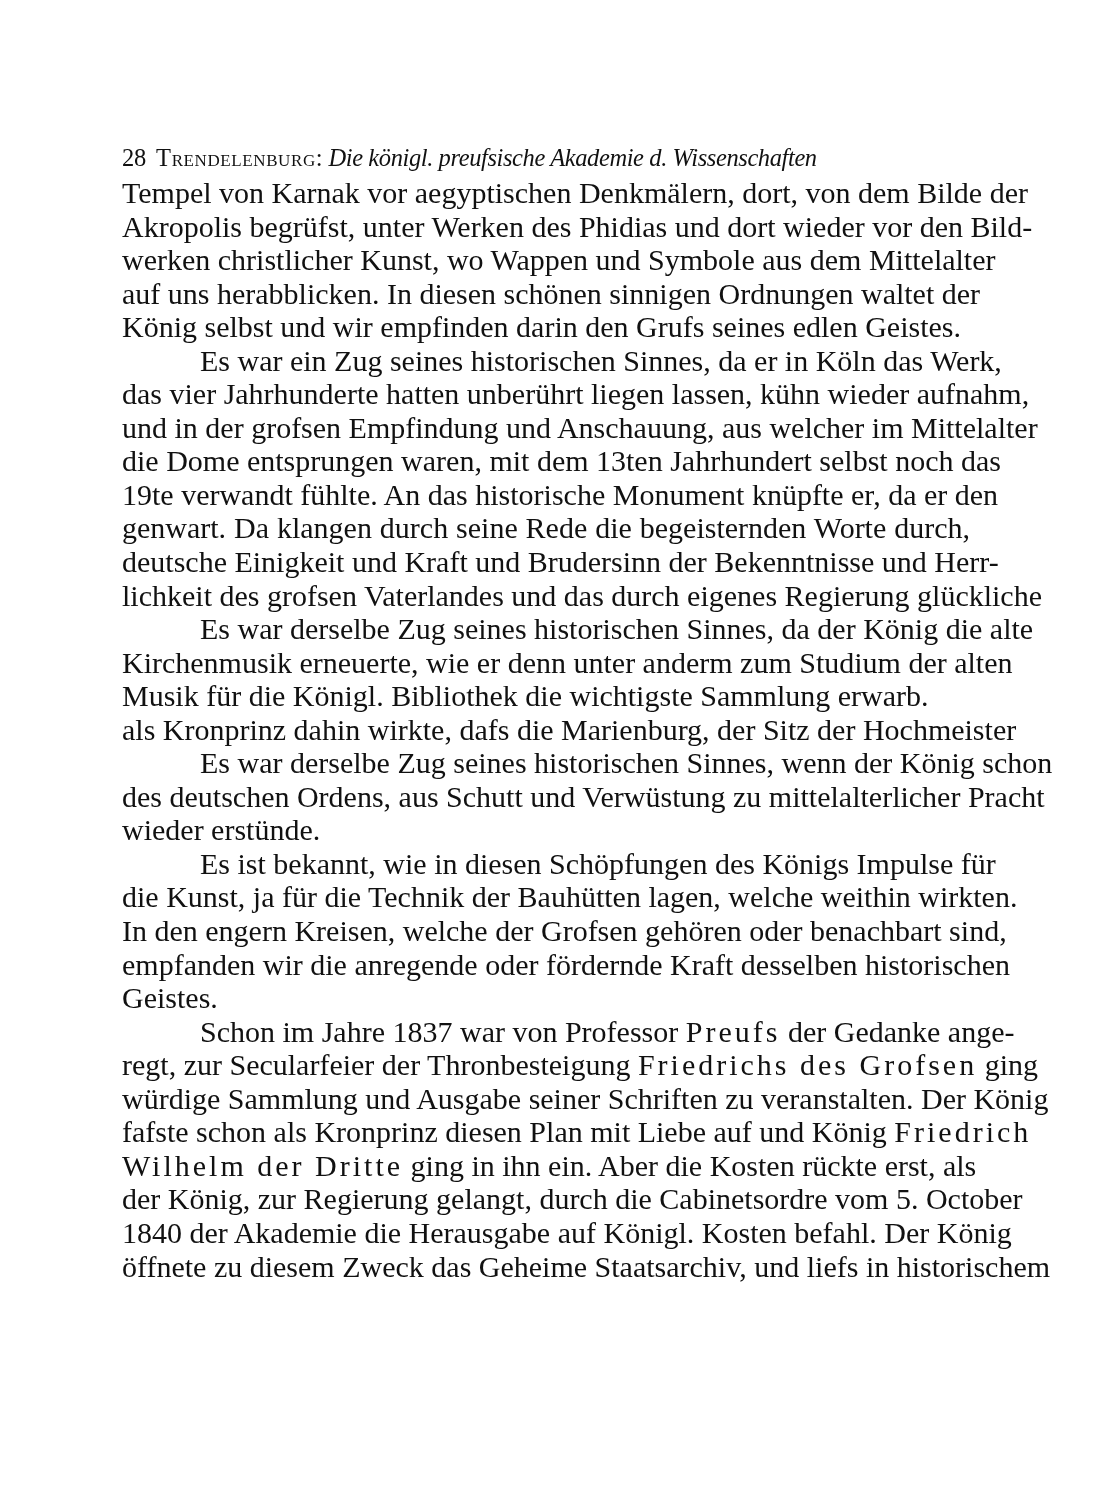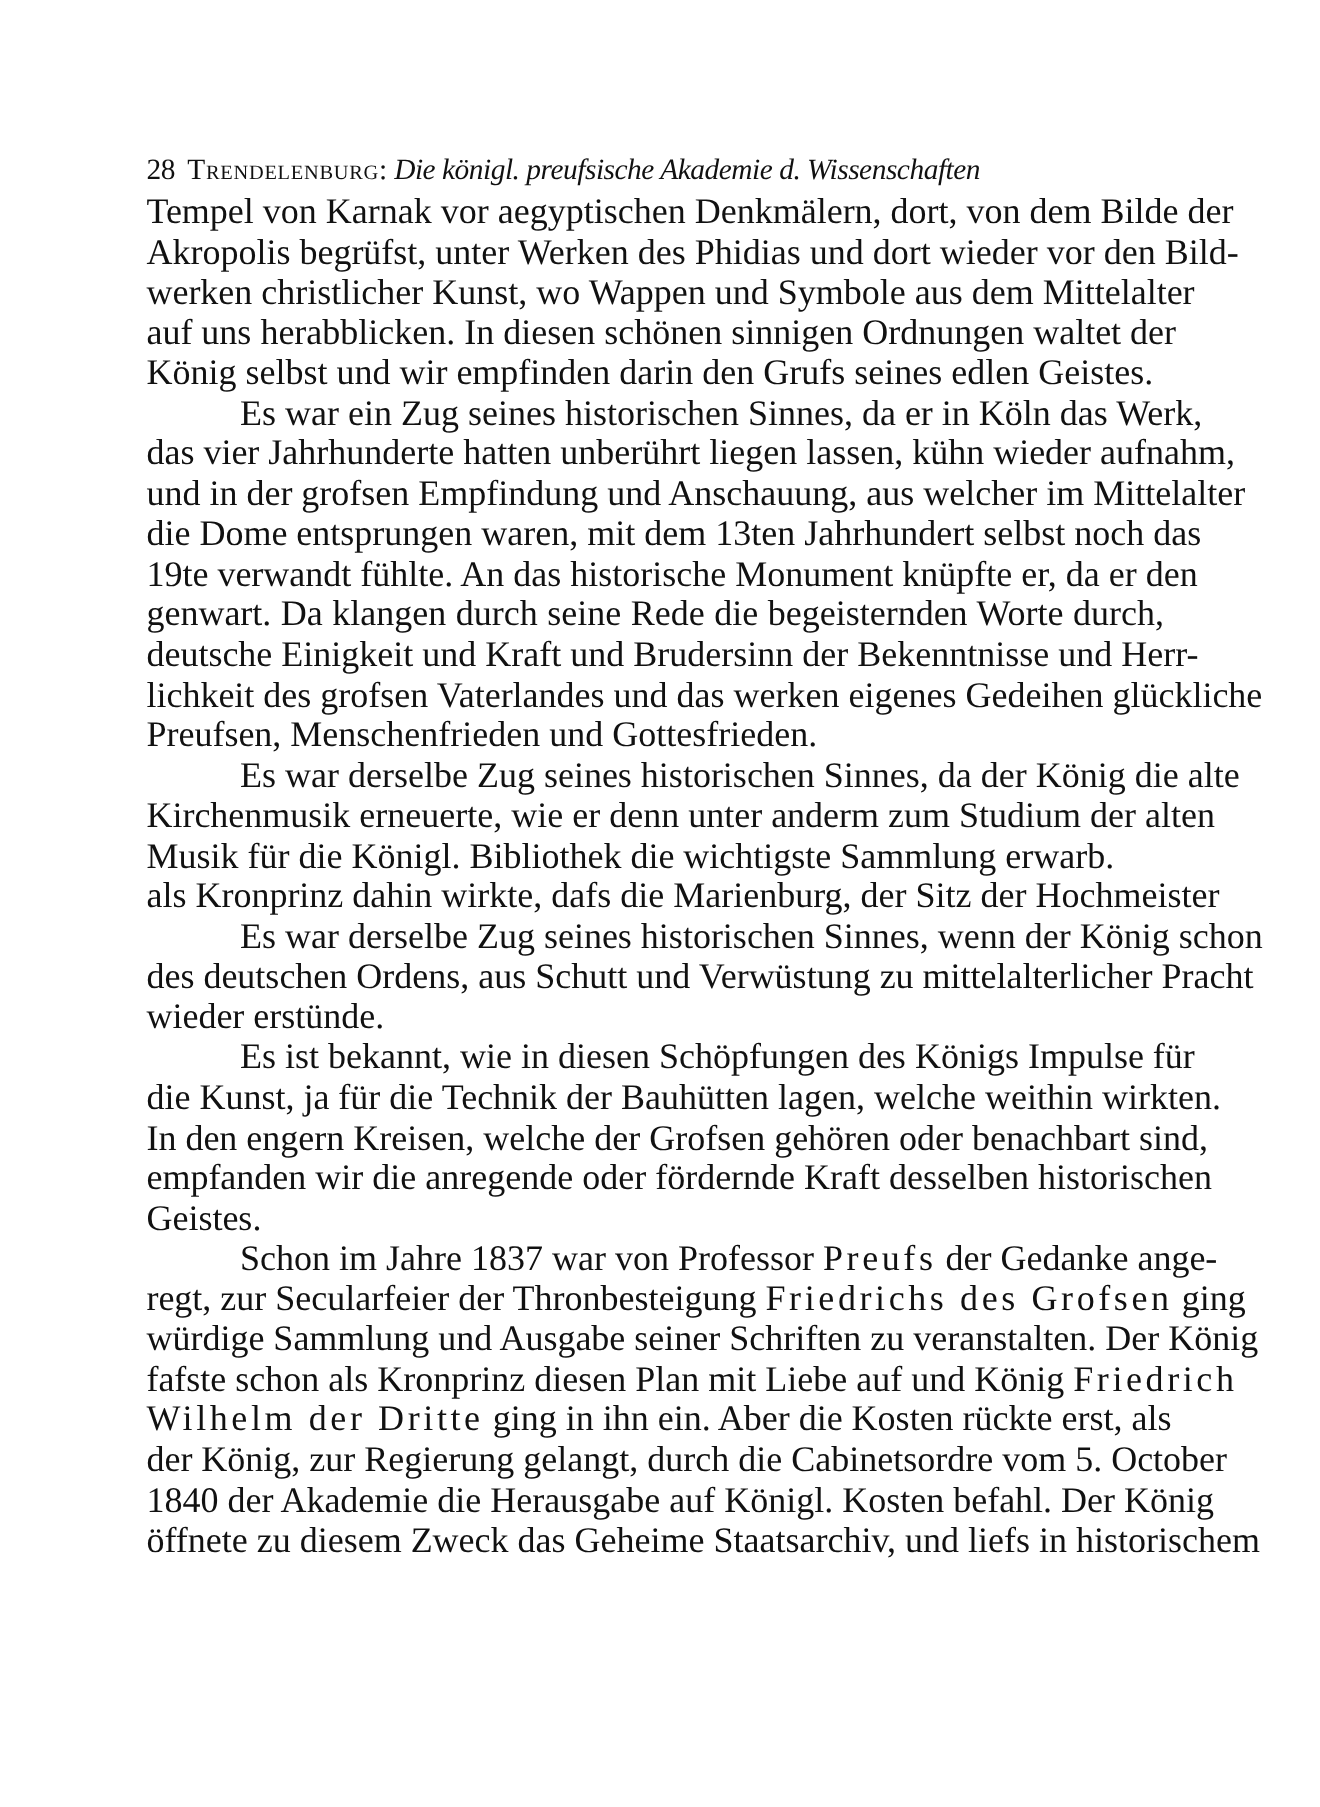--- a/index.html
+++ b/index.html
@@ -11,21 +11,21 @@
       width: 1100px;
       height: 1506px;
       position: relative;
       overflow: hidden;
       color: #111111;
       font-family: "Liberation Serif", "DejaVu Serif", serif;
     }
     .page {
       position: absolute;
       left: 122px;
-      top: 124px;
+      top: 140px;
       width: 848px;
     }
     .running-head {
       font-size: 24.5px;
       line-height: 36px;
       height: 36px;
       white-space: nowrap;
       letter-spacing: -0.2px;
     }
     .running-head .pageno {
@@ -79,22 +79,21 @@
     <div class="line">auf uns herabblicken. In diesen schönen sinnigen Ordnungen waltet der</div>
     <div class="line last">König selbst und wir empfinden darin den Grufs seines edlen Geistes.</div>
 
     <div class="line indent">Es war ein Zug seines historischen Sinnes, da er in Köln das Werk,</div>
     <div class="line">das vier Jahrhunderte hatten unberührt liegen lassen, kühn wieder aufnahm,</div>
     <div class="line">und in der grofsen Empfindung und Anschauung, aus welcher im Mittelalter</div>
     <div class="line">die Dome entsprungen waren, mit dem 13ten Jahrhundert selbst noch das</div>
     <div class="line">19te verwandt fühlte. An das historische Monument knüpfte er, da er den</div>
     <div class="line">genwart. Da klangen durch seine Rede die begeisternden Worte durch,</div>
     <div class="line">deutsche Einigkeit und Kraft und Brudersinn der Bekenntnisse und Herr-</div>
-    <div class="line">lichkeit des grofsen Vaterlandes und das werken eigenes Gedeihen glückliche</div>
-    <div class="line last">Preufsen, Menschenfrieden und Gottesfrieden.</div>
+    <div class="line">lichkeit des grofsen Vaterlandes und das durch eigenes Regierung glückliche</div>
 
     <div class="line indent">Es war derselbe Zug seines historischen Sinnes, da der König die alte</div>
     <div class="line">Kirchenmusik erneuerte, wie er denn unter anderm zum Studium der alten</div>
     <div class="line last">Musik für die Königl. Bibliothek die wichtigste Sammlung erwarb.</div>
 
     <div class="line">als Kronprinz dahin wirkte, dafs die Marienburg, der Sitz der Hochmeister</div>
     <div class="line indent">Es war derselbe Zug seines historischen Sinnes, wenn der König schon</div>
     <div class="line">des deutschen Ordens, aus Schutt und Verwüstung zu mittelalterlicher Pracht</div>
     <div class="line last">wieder erstünde.</div>
 

